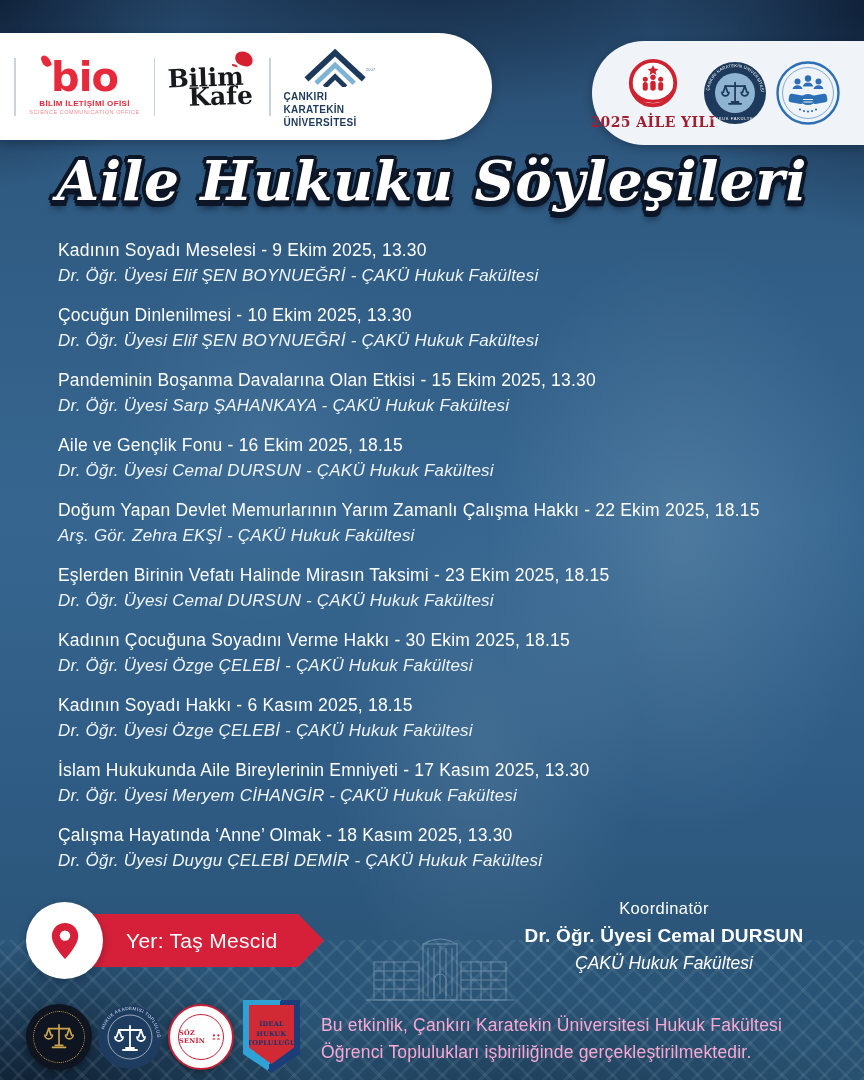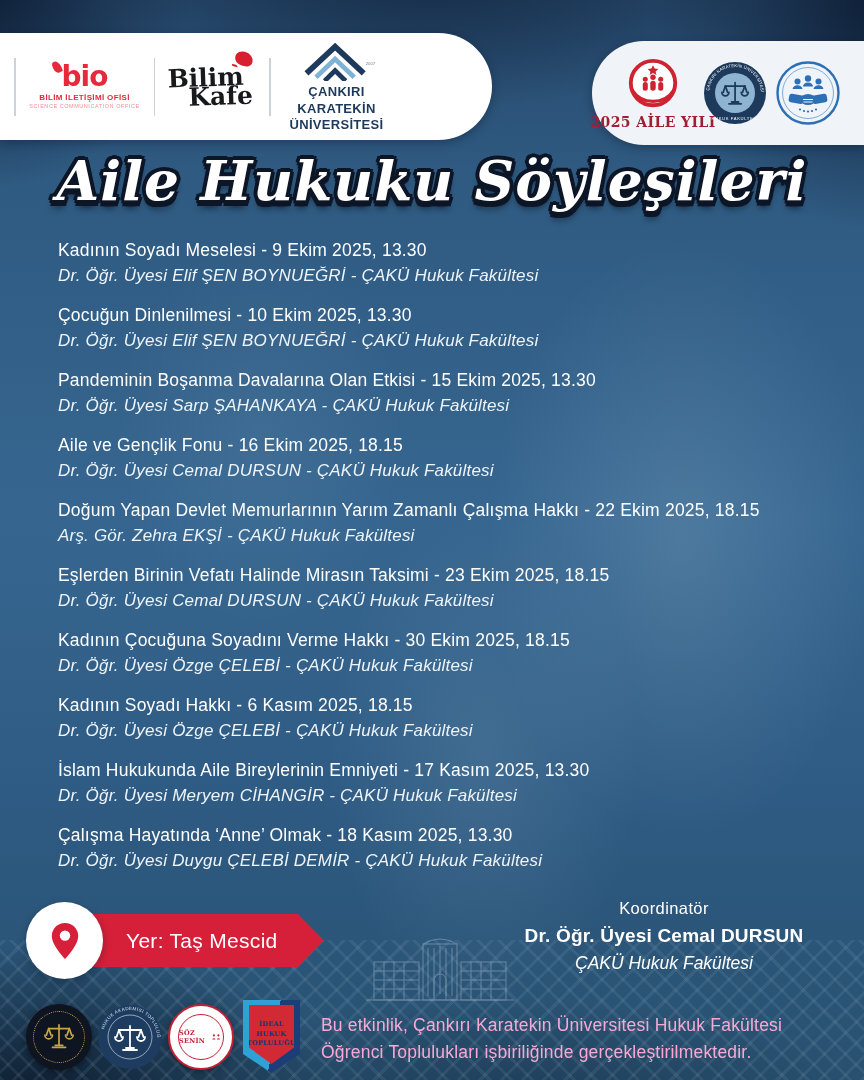--- a/index.html
+++ b/index.html
@@ -28,37 +28,37 @@
   
   .left-banner{position:absolute;left:0;top:33px;width:492px;height:107px;background:#ffffff;
     border-radius:0 58px 58px 0;z-index:3;display:flex;align-items:center;padding:0 36px 0 14px;
     box-sizing:border-box;gap:13px;box-shadow:0 3px 10px rgba(8,20,38,.35);}
   .lb-sep{width:1.5px;height:58px;background:#ccd2d9;flex:none;}
 
   .yok{display:flex;flex-direction:column;align-items:center;gap:4px;flex:none;width:128px;}
   .yok-label{font-size:8px;font-weight:bold;color:#b06066;letter-spacing:.55px;white-space:nowrap;}
 
   .bio{display:flex;flex-direction:column;align-items:center;flex:none;line-height:1;width:112px;}
-  .bio-word{position:relative;font-family:"DejaVu Sans",sans-serif;font-weight:800;font-size:28px;
+  .bio-word{position:relative;font-family:"DejaVu Sans",sans-serif;font-weight:800;font-size:40px;
     color:#e6293b;letter-spacing:-1px;}
   .bio-leaf{position:absolute;left:-9px;top:-2px;width:8px;height:12px;background:#e6293b;
     border-radius:60% 100% 20% 80%;transform:rotate(-24deg);}
   .bio-l1{font-size:8px;font-weight:bold;color:#e6293b;margin-top:3px;letter-spacing:.35px;white-space:nowrap;}
   .bio-l2{font-size:5.5px;color:#ef8e98;letter-spacing:.55px;margin-top:2px;white-space:nowrap;}
 
   .bkafe{position:relative;flex:none;width:88px;font-family:"DejaVu Serif",serif;font-weight:bold;
     color:#17191c;transform:rotate(-2deg);}
   .bkafe-l1{display:block;font-size:25px;line-height:1;margin-left:0;}
   .bkafe-l2{display:block;font-size:25px;line-height:1;margin-top:-6px;margin-left:20px;}
   .bkafe-blob{position:absolute;right:2px;top:-12px;width:18px;height:14px;background:#d6202f;
     border-radius:55% 70% 50% 60%;transform:rotate(18deg);
     box-shadow:-7px 9px 0 -6px #d6202f;}
 
   .cku{display:flex;flex-direction:column;align-items:center;flex:none;width:106px;gap:3px;}
-  .cku-label{font-size:13px;font-weight:bold;color:#1d3a5c;text-align:center;line-height:1.3;letter-spacing:.3px;}
+  .cku-label{font-size:10px;font-weight:bold;color:#1d3a5c;text-align:left;line-height:1.3;letter-spacing:.3px;}
 
   .right-banner{position:absolute;right:0;top:41px;width:272px;height:104px;background:#f0f4f8;
     border-radius:52px 0 0 52px;z-index:3;display:flex;align-items:center;gap:9px;
     padding:0 4px 0 20px;box-sizing:border-box;box-shadow:0 3px 10px rgba(8,20,38,.35);}
   .aile{display:flex;flex-direction:column;align-items:center;flex:none;width:82px;gap:1px;}
   .aile-label{font-family:"DejaVu Serif",serif;font-weight:bold;font-size:14px;color:#a01f30;
     letter-spacing:.4px;white-space:nowrap;}
 
   
   .title{position:absolute;left:0;right:0;top:148px;z-index:2;text-align:center;

